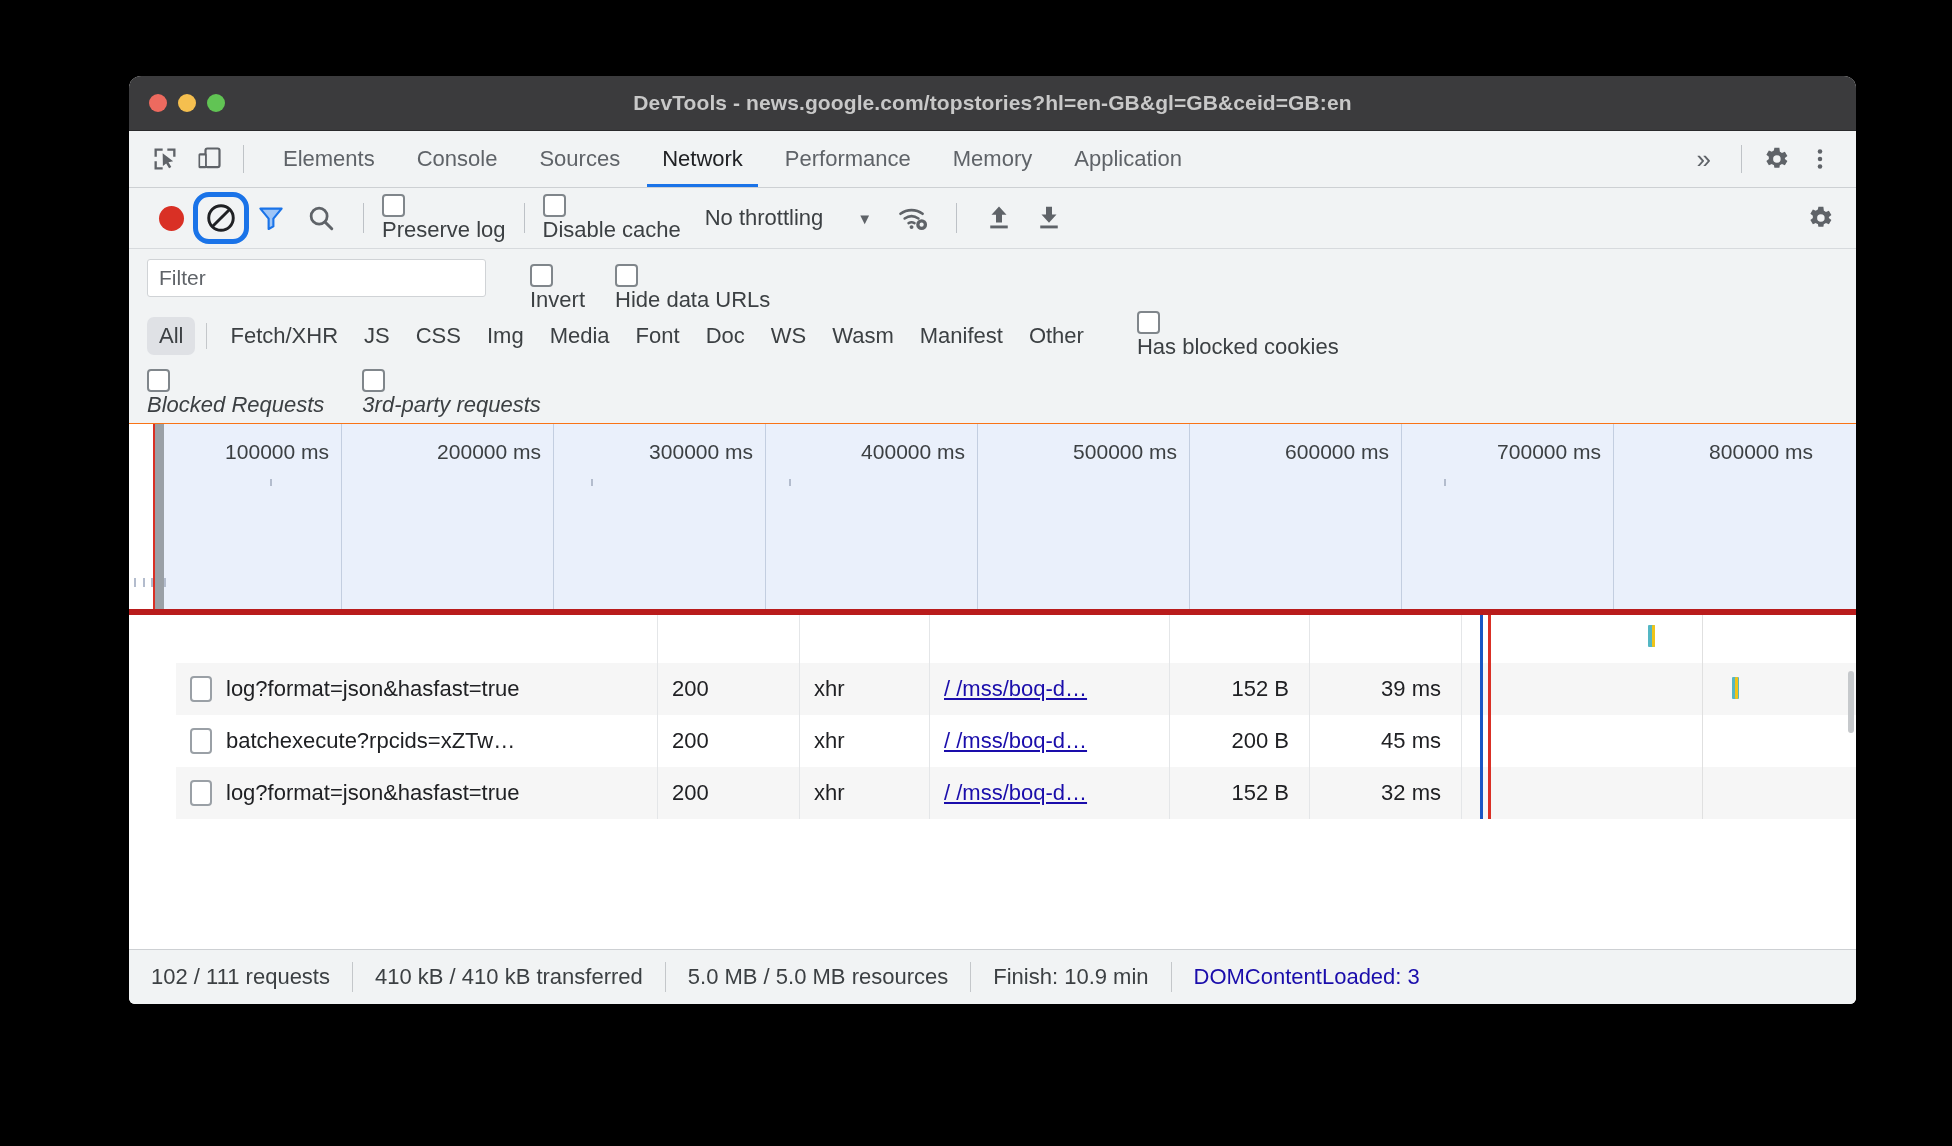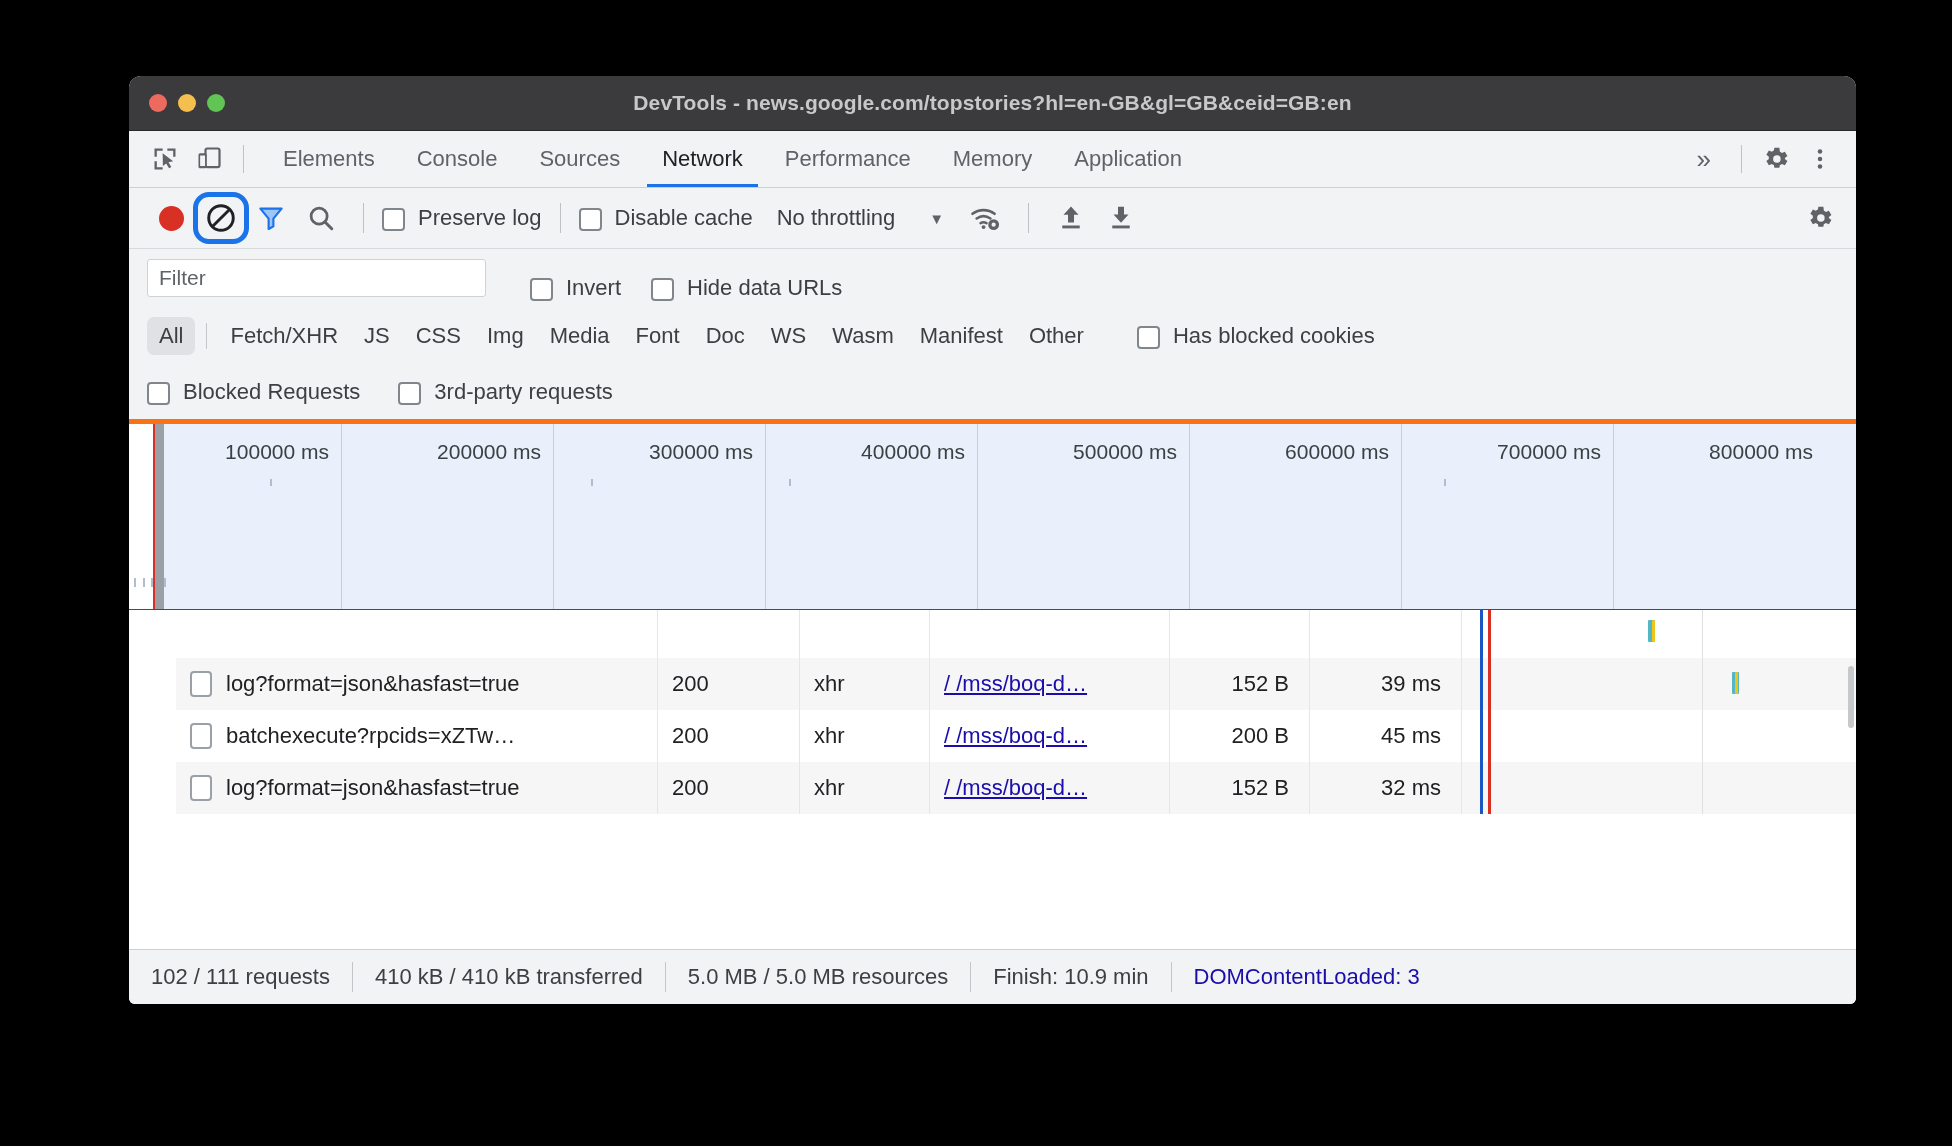--- a/index.html
+++ b/index.html
@@ -160,26 +160,26 @@
   .check {
     width: 23px; height: 23px;
     border: 2px solid #80868b;
     border-radius: 4px;
     background: #ffffff;
     box-sizing: border-box;
     flex: none;
   }
   .cb-label {
     display: flex;
-    align-items: flex-end;
-    gap: 13px;
+    align-items: flex-start;
     font-size: 22px;
     color: #3c4043;
     white-space: nowrap;
     cursor: default;
+    flex-direction: column;
   }
   .tb-sep {
     width: 1px;
     height: 30px;
     background: #bdc1c6;
     margin: 0 16px;
   }
   .throttle {
     display: flex;
     align-items: center;
@@ -242,35 +242,36 @@
     width: 1px; height: 26px;
     background: #c4c7ca;
     margin: 0 9px;
   }
 
   
   .blockedrow {
     height: 60px;
     min-height: 60px;
     background: #f1f3f4;
-    border-bottom: 5px solid #f97316;
+    border-bottom: 1px solid #f97316;
     display: flex;
     align-items: center;
     padding: 0 18px;
     box-sizing: border-box;
     gap: 38px;
+    font-style: italic;
   }
 
   
   .overview {
     position: relative;
     height: 185px;
     min-height: 185px;
     background: #eaf0fb;
-    border-bottom: 1px solid #b91c1c;
+    border-bottom: 6px solid #b91c1c;
     overflow: hidden;
   }
   .ov-left {
     position: absolute;
     left: 0; top: 0; bottom: 0;
     width: 24px;
     background: #ffffff;
     border-right: 2px solid #d93025;
   }
   .ov-bar {

